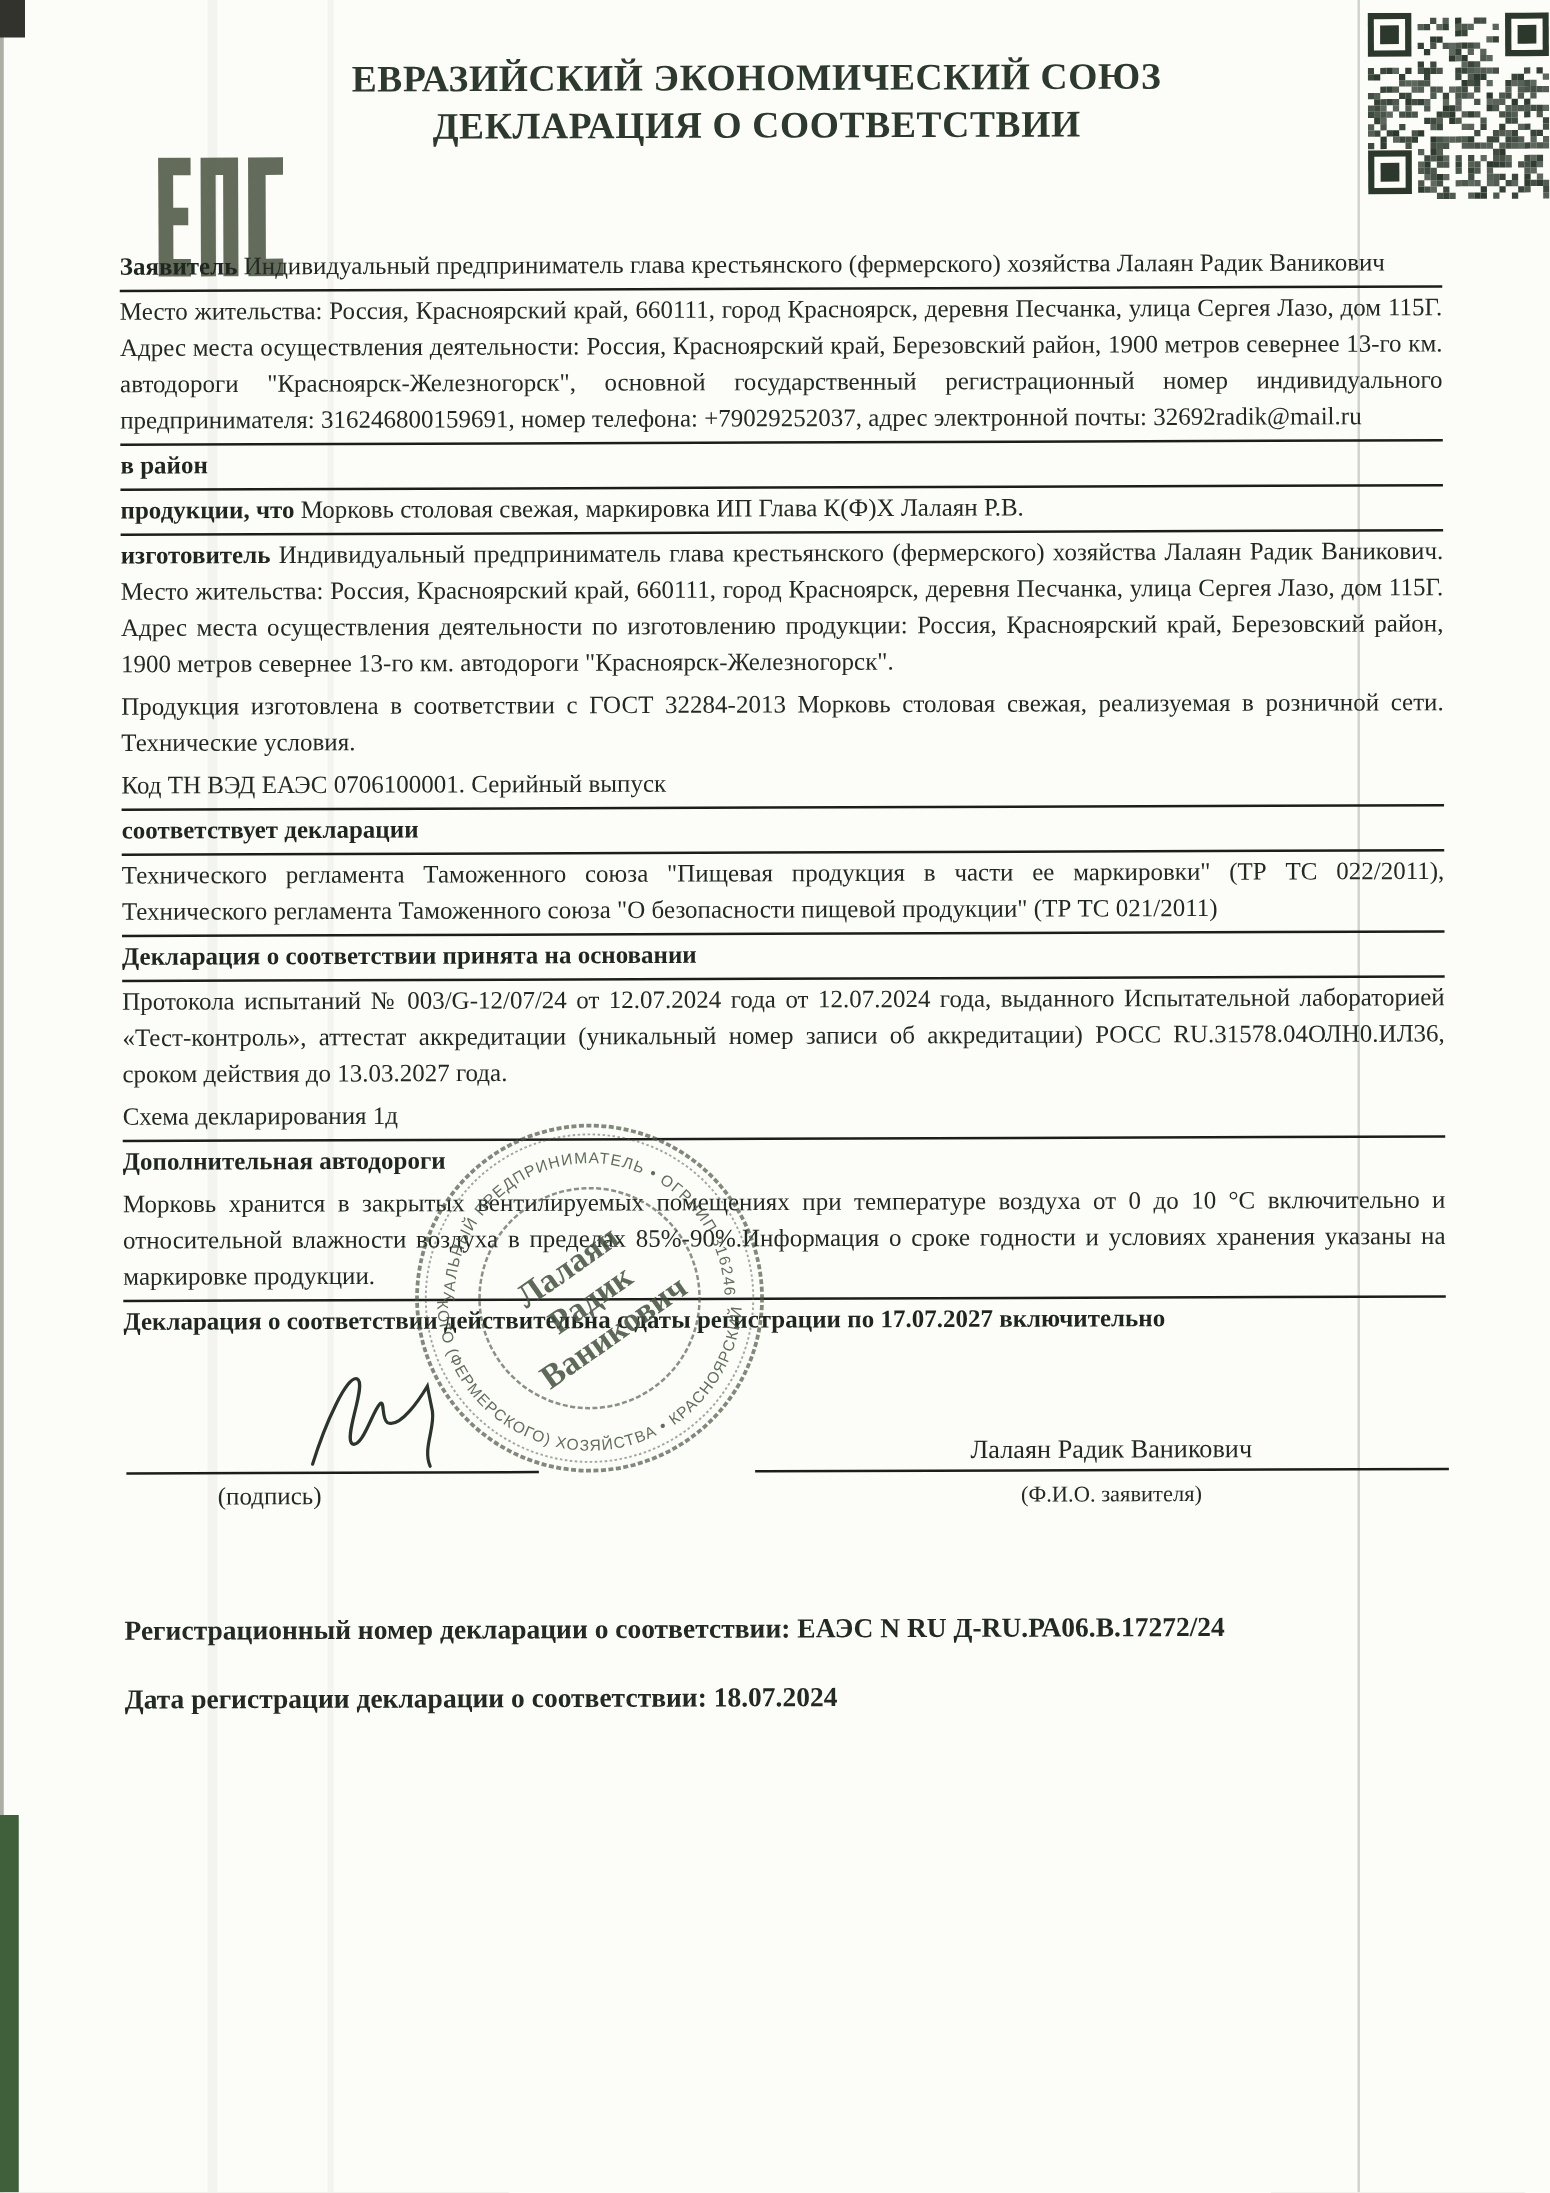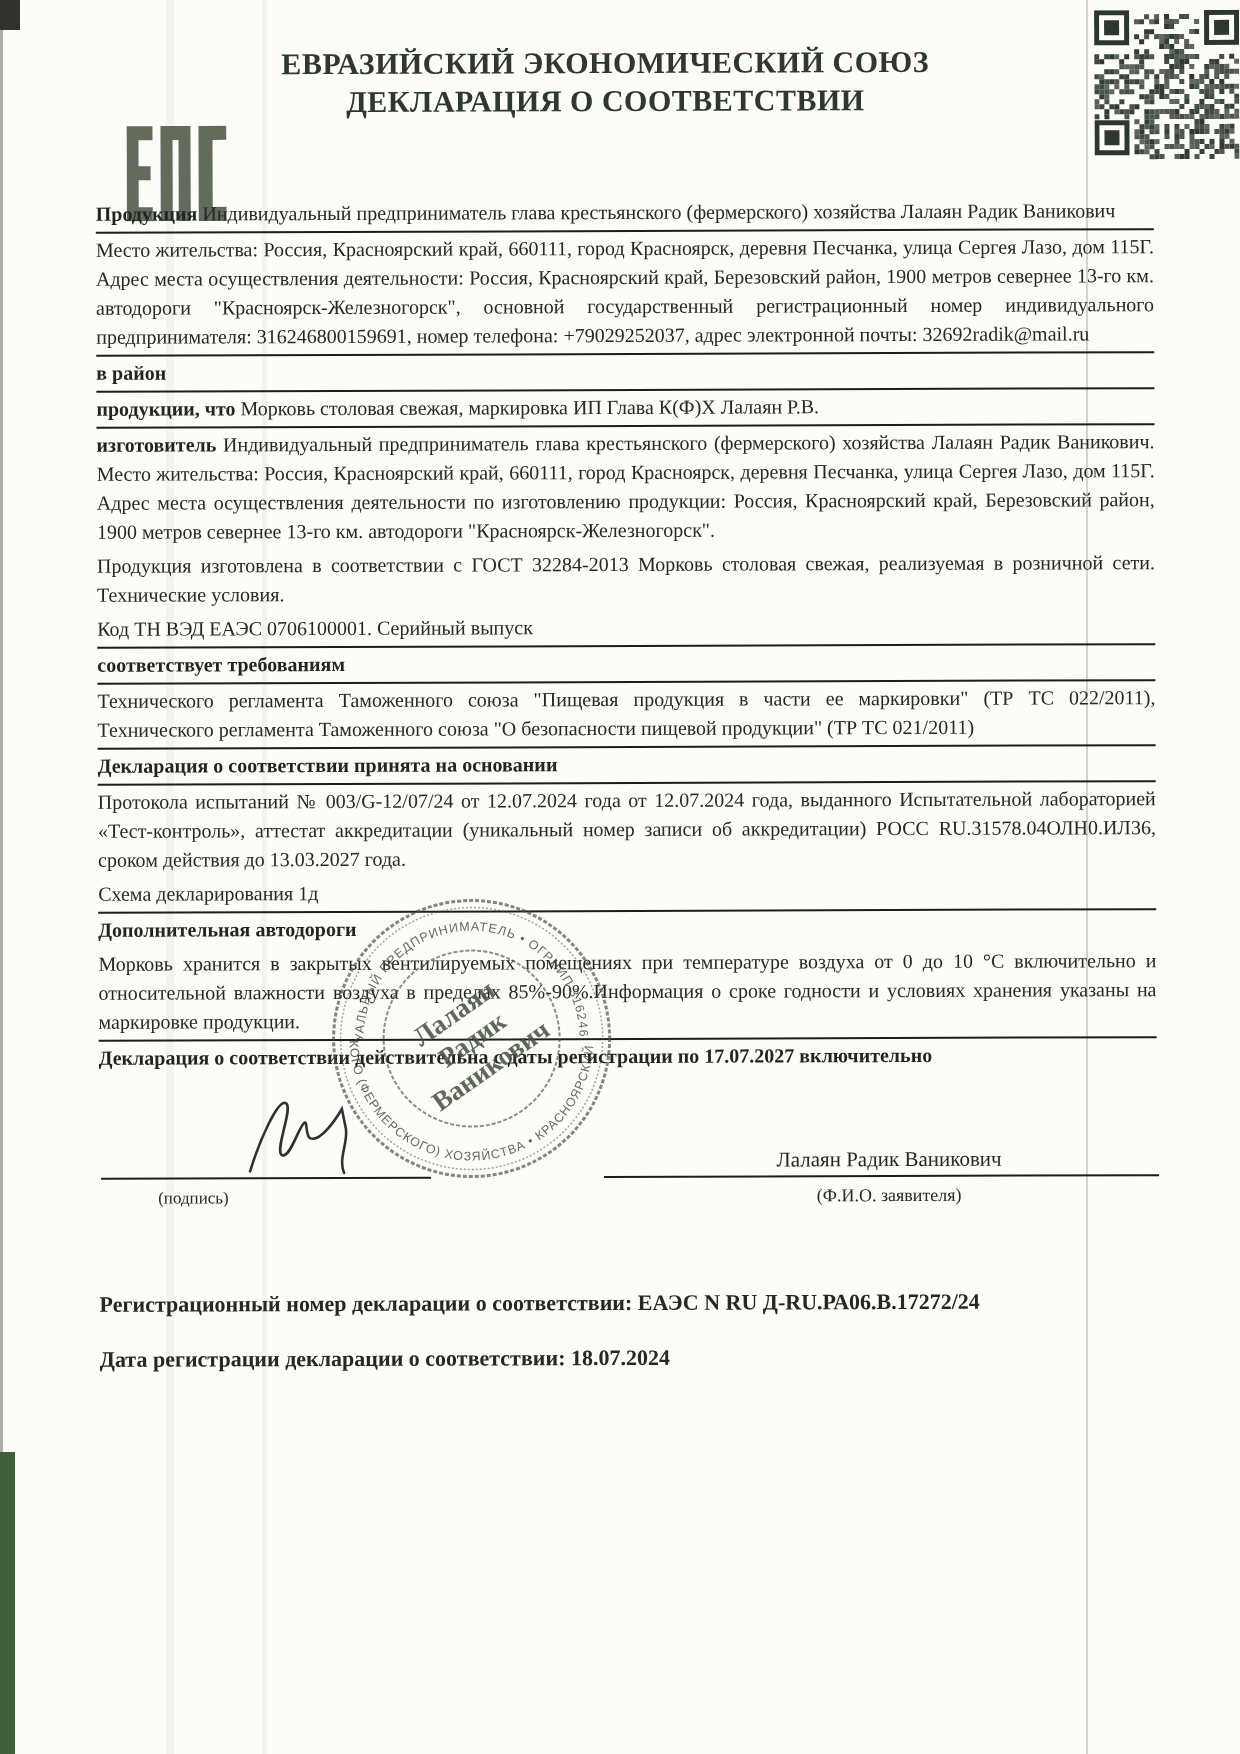--- a/index.html
+++ b/index.html
@@ -20,21 +20,21 @@
   .qr{position:absolute;left:1094px;top:12px;}
   
   .content{position:absolute;left:95px;top:196px;width:1058px;font-size:20px;line-height:29px;}
   .sec{margin:0;padding:2px 0 3px 0;text-align:justify;}
   .sec.rule{border-bottom:2px solid #1d1d1b;}
   .sec b{color:#1f261f;}
   .nj{text-align:left;}
   
   .sigrow{position:relative;height:168px;margin-top:6px;}
   .sig-line-left{position:absolute;left:2px;top:96px;width:330px;border-bottom:2px solid #1d1d1b;}
-  .sig-cap-left{position:absolute;left:59px;top:102px;font-size:17px;}
+  .sig-cap-left{position:absolute;left:75px;top:102px;font-size:20px;}
   .sig-svg{position:absolute;left:145px;top:8px;}
   .name-right{position:absolute;left:520px;top:66px;width:540px;text-align:center;font-size:21px;}
   .line-right{position:absolute;left:505px;top:96px;width:555px;border-bottom:2px solid #1d1d1b;}
   .cap-right{position:absolute;left:520px;top:102px;width:540px;text-align:center;font-size:18px;}
   .stamp{position:absolute;left:318px;top:888px;opacity:.85;pointer-events:none;}
   
   .foot{margin:0;padding:0;font-weight:bold;color:#222a22;font-size:22px;}
   .foot1{margin-top:40px;}
   .foot2{margin-top:26px;}
 </style>
@@ -399,28 +399,28 @@
         <rect x="10" y="10" width="15" height="15" fill="#2c382c"></rect>
         <rect x="110" y="0" width="35" height="35" fill="#2c382c"></rect>
         <rect x="115" y="5" width="25" height="25" fill="#fcfcf9"></rect>
         <rect x="120" y="10" width="15" height="15" fill="#2c382c"></rect>
         <rect x="0" y="110" width="35" height="35" fill="#2c382c"></rect>
         <rect x="5" y="115" width="25" height="25" fill="#fcfcf9"></rect>
         <rect x="10" y="120" width="15" height="15" fill="#2c382c"></rect>
       </svg>
 
     <div class="content">
-      <p class="sec rule"><b>Продукция</b> <span>Индивидуальный предприниматель глава крестьянского (фермерского) хозяйства Лалаян Радик Ваникович</span></p>
+      <p class="sec rule"><b>Заявитель</b> <span>Индивидуальный предприниматель глава крестьянского (фермерского) хозяйства Лалаян Радик Ваникович</span></p>
       <p class="sec rule">Место жительства: Россия, Красноярский край, 660111, город Красноярск, деревня Песчанка, улица Сергея Лазо, дом 115Г. Адрес места осуществления деятельности: Россия, Красноярский край, Березовский район, 1900 метров севернее 13-го км. автодороги "Красноярск-Железногорск", основной государственный регистрационный номер индивидуального предпринимателя: 316246800159691, номер телефона: +79029252037, адрес электронной почты: 32692radik@mail.ru</p>
       <p class="sec rule nj"><b>в район</b></p>
       <p class="sec rule nj"><b>продукции, что</b> <span>Морковь столовая свежая, маркировка ИП Глава К(Ф)Х Лалаян Р.В.</span></p>
       <p class="sec"><b>изготовитель</b> <span>Индивидуальный предприниматель глава крестьянского (фермерского) хозяйства Лалаян Радик Ваникович. Место жительства: Россия, Красноярский край, 660111, город Красноярск, деревня Песчанка, улица Сергея Лазо, дом 115Г. Адрес места осуществления деятельности по изготовлению продукции: Россия, Красноярский край, Березовский район, 1900 метров севернее 13-го км. автодороги "Красноярск-Железногорск".</span></p>
       <p class="sec">Продукция изготовлена в соответствии с ГОСТ 32284-2013 Морковь столовая свежая, реализуемая в розничной сети. Технические условия.</p>
       <p class="sec rule nj">Код ТН ВЭД ЕАЭС 0706100001. Серийный выпуск</p>
-      <p class="sec rule nj"><b>соответствует требованиям</b></p>
+      <p class="sec rule nj"><b>соответствует декларации</b></p>
       <p class="sec rule">Технического регламента Таможенного союза "Пищевая продукция в части ее маркировки" (ТР ТС 022/2011), Технического регламента Таможенного союза "О безопасности пищевой продукции" (ТР ТС 021/2011)</p>
       <p class="sec rule nj"><b>Декларация о соответствии принята на основании</b></p>
       <p class="sec">Протокола испытаний №  003/G-12/07/24 от 12.07.2024 года от 12.07.2024 года, выданного Испытательной лабораторией «Тест-контроль», аттестат аккредитации (уникальный номер записи об аккредитации) РОСС RU.31578.04ОЛН0.ИЛ36, сроком действия до 13.03.2027 года.</p>
       <p class="sec rule nj">Схема декларирования 1д</p>
       <p class="sec nj"><b>Дополнительная автодороги</b></p>
       <p class="sec rule">Морковь хранится в закрытых вентилируемых помещениях при температуре воздуха от 0 до 10 °С включительно и относительной влажности воздуха в пределах 85%-90%.Информация о сроке годности и условиях хранения указаны на маркировке продукции.</p>
       <p class="sec nj"><b>Декларация о соответствии действительна с даты регистрации по 17.07.2027 включительно</b></p>
 
       <div class="sigrow">
         <svg class="sig-svg" width="130" height="92" viewBox="0 0 130 92">

